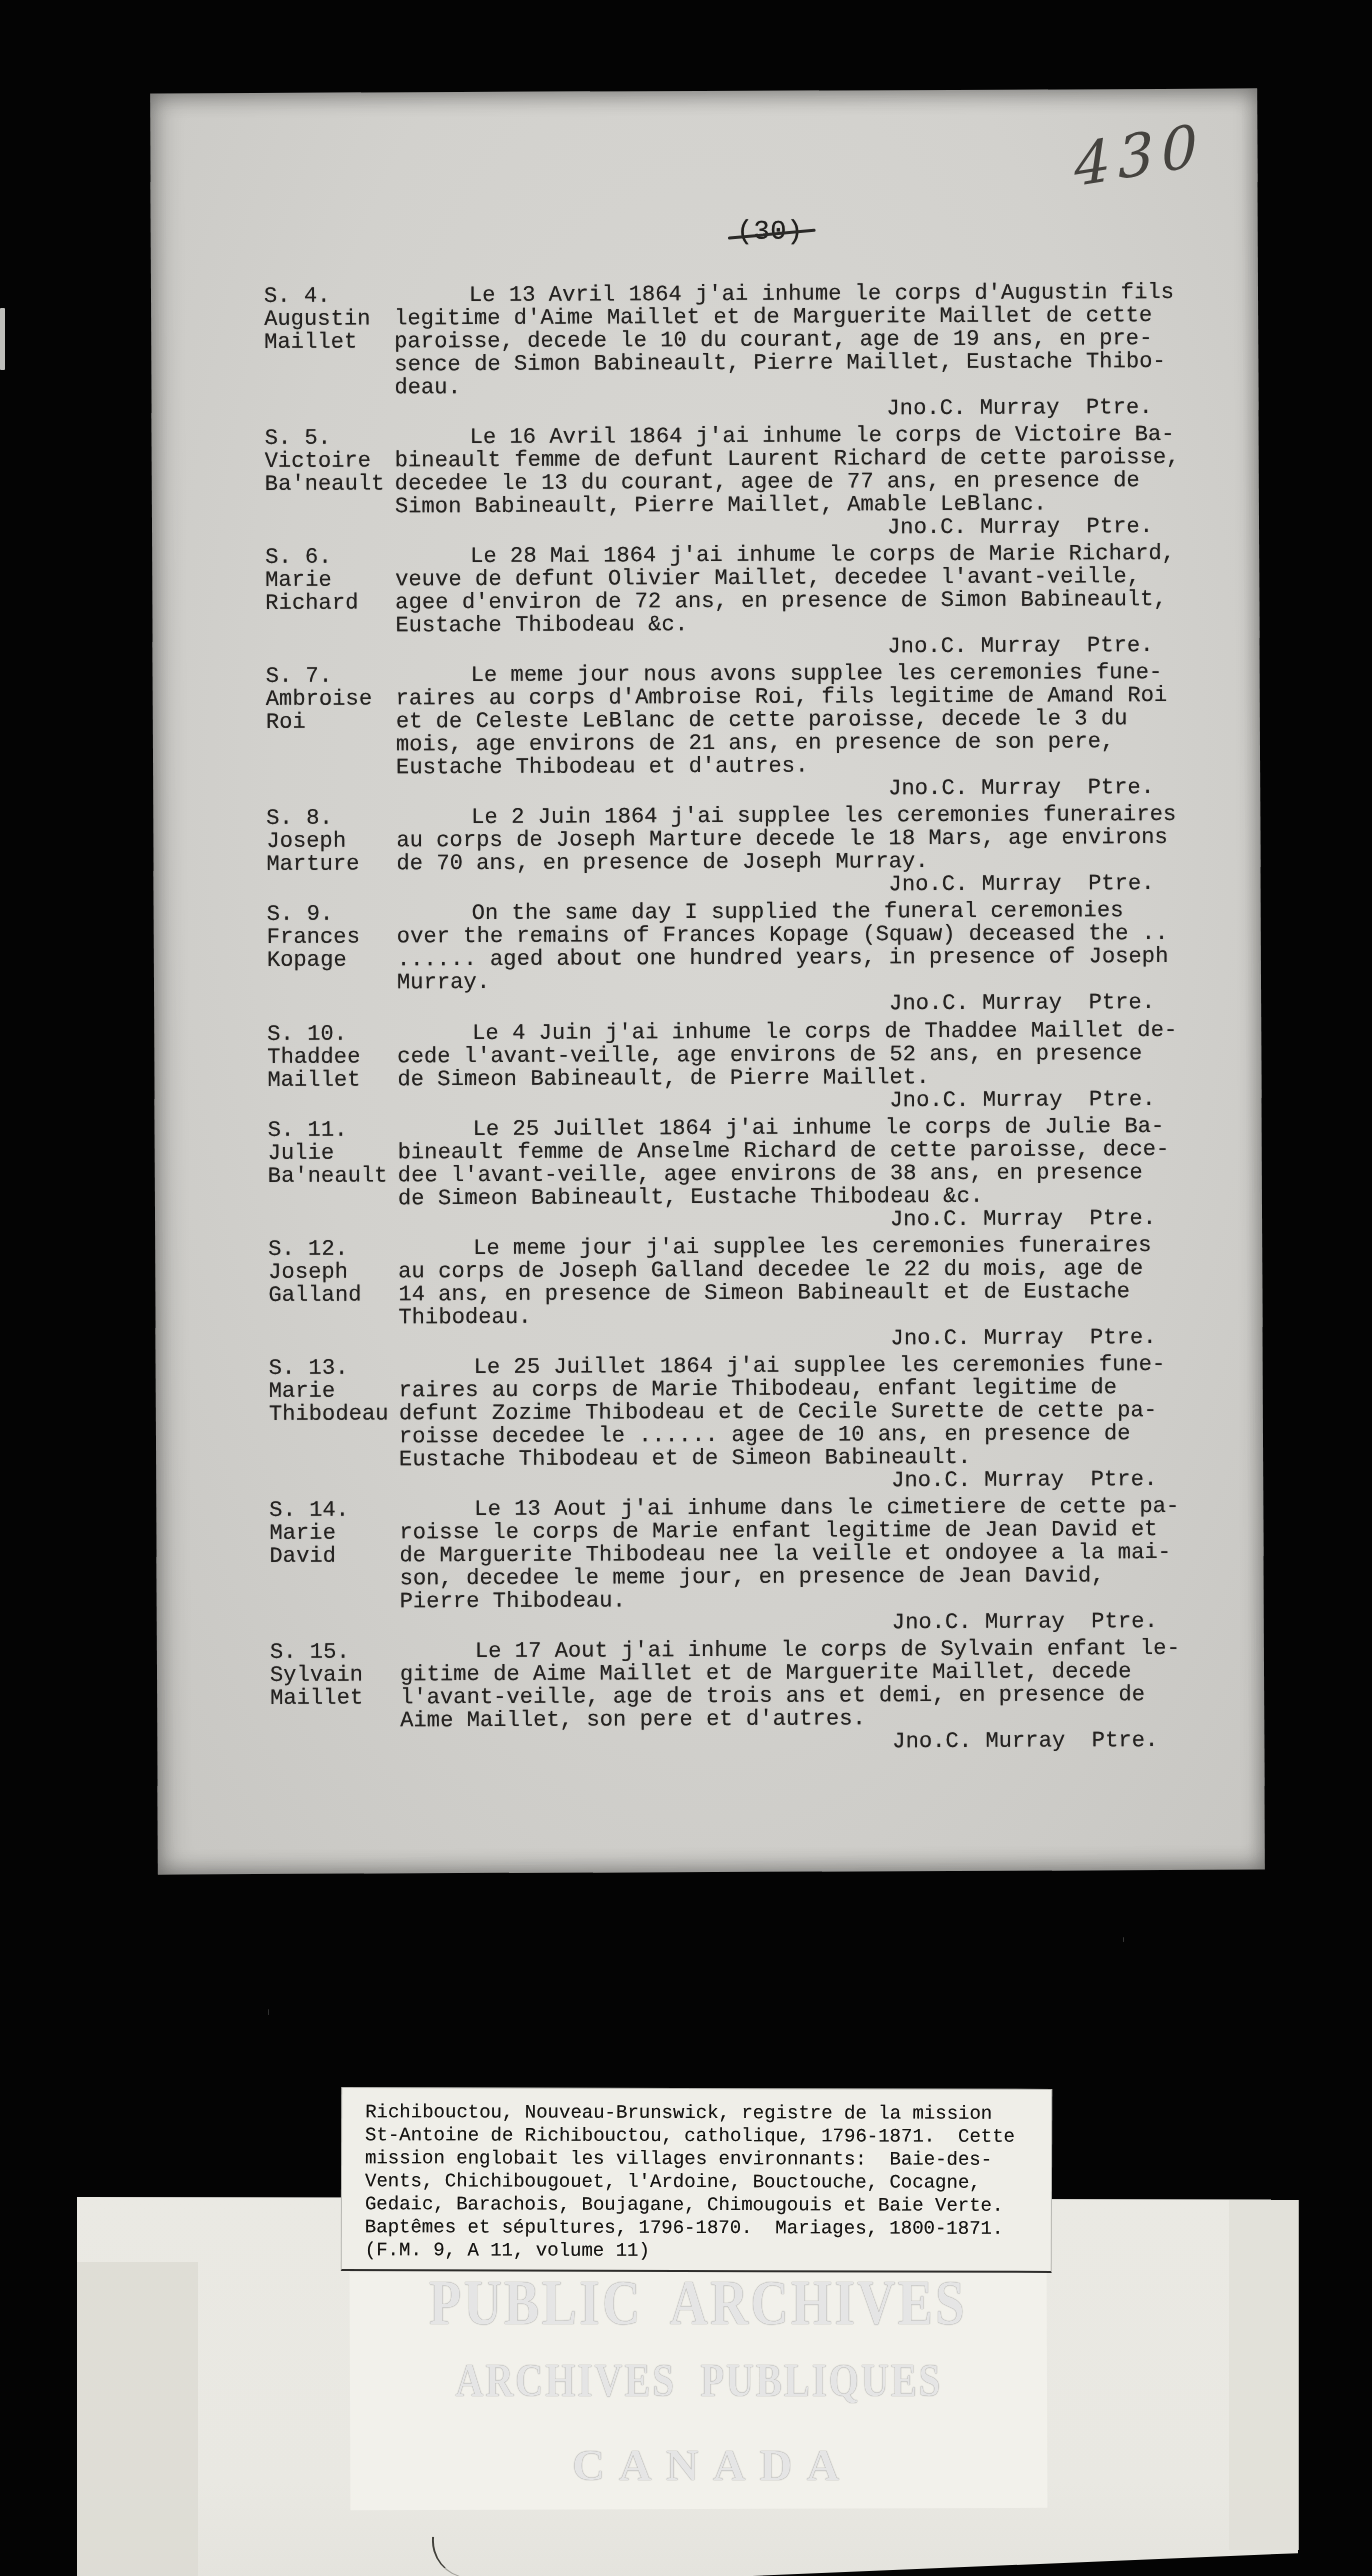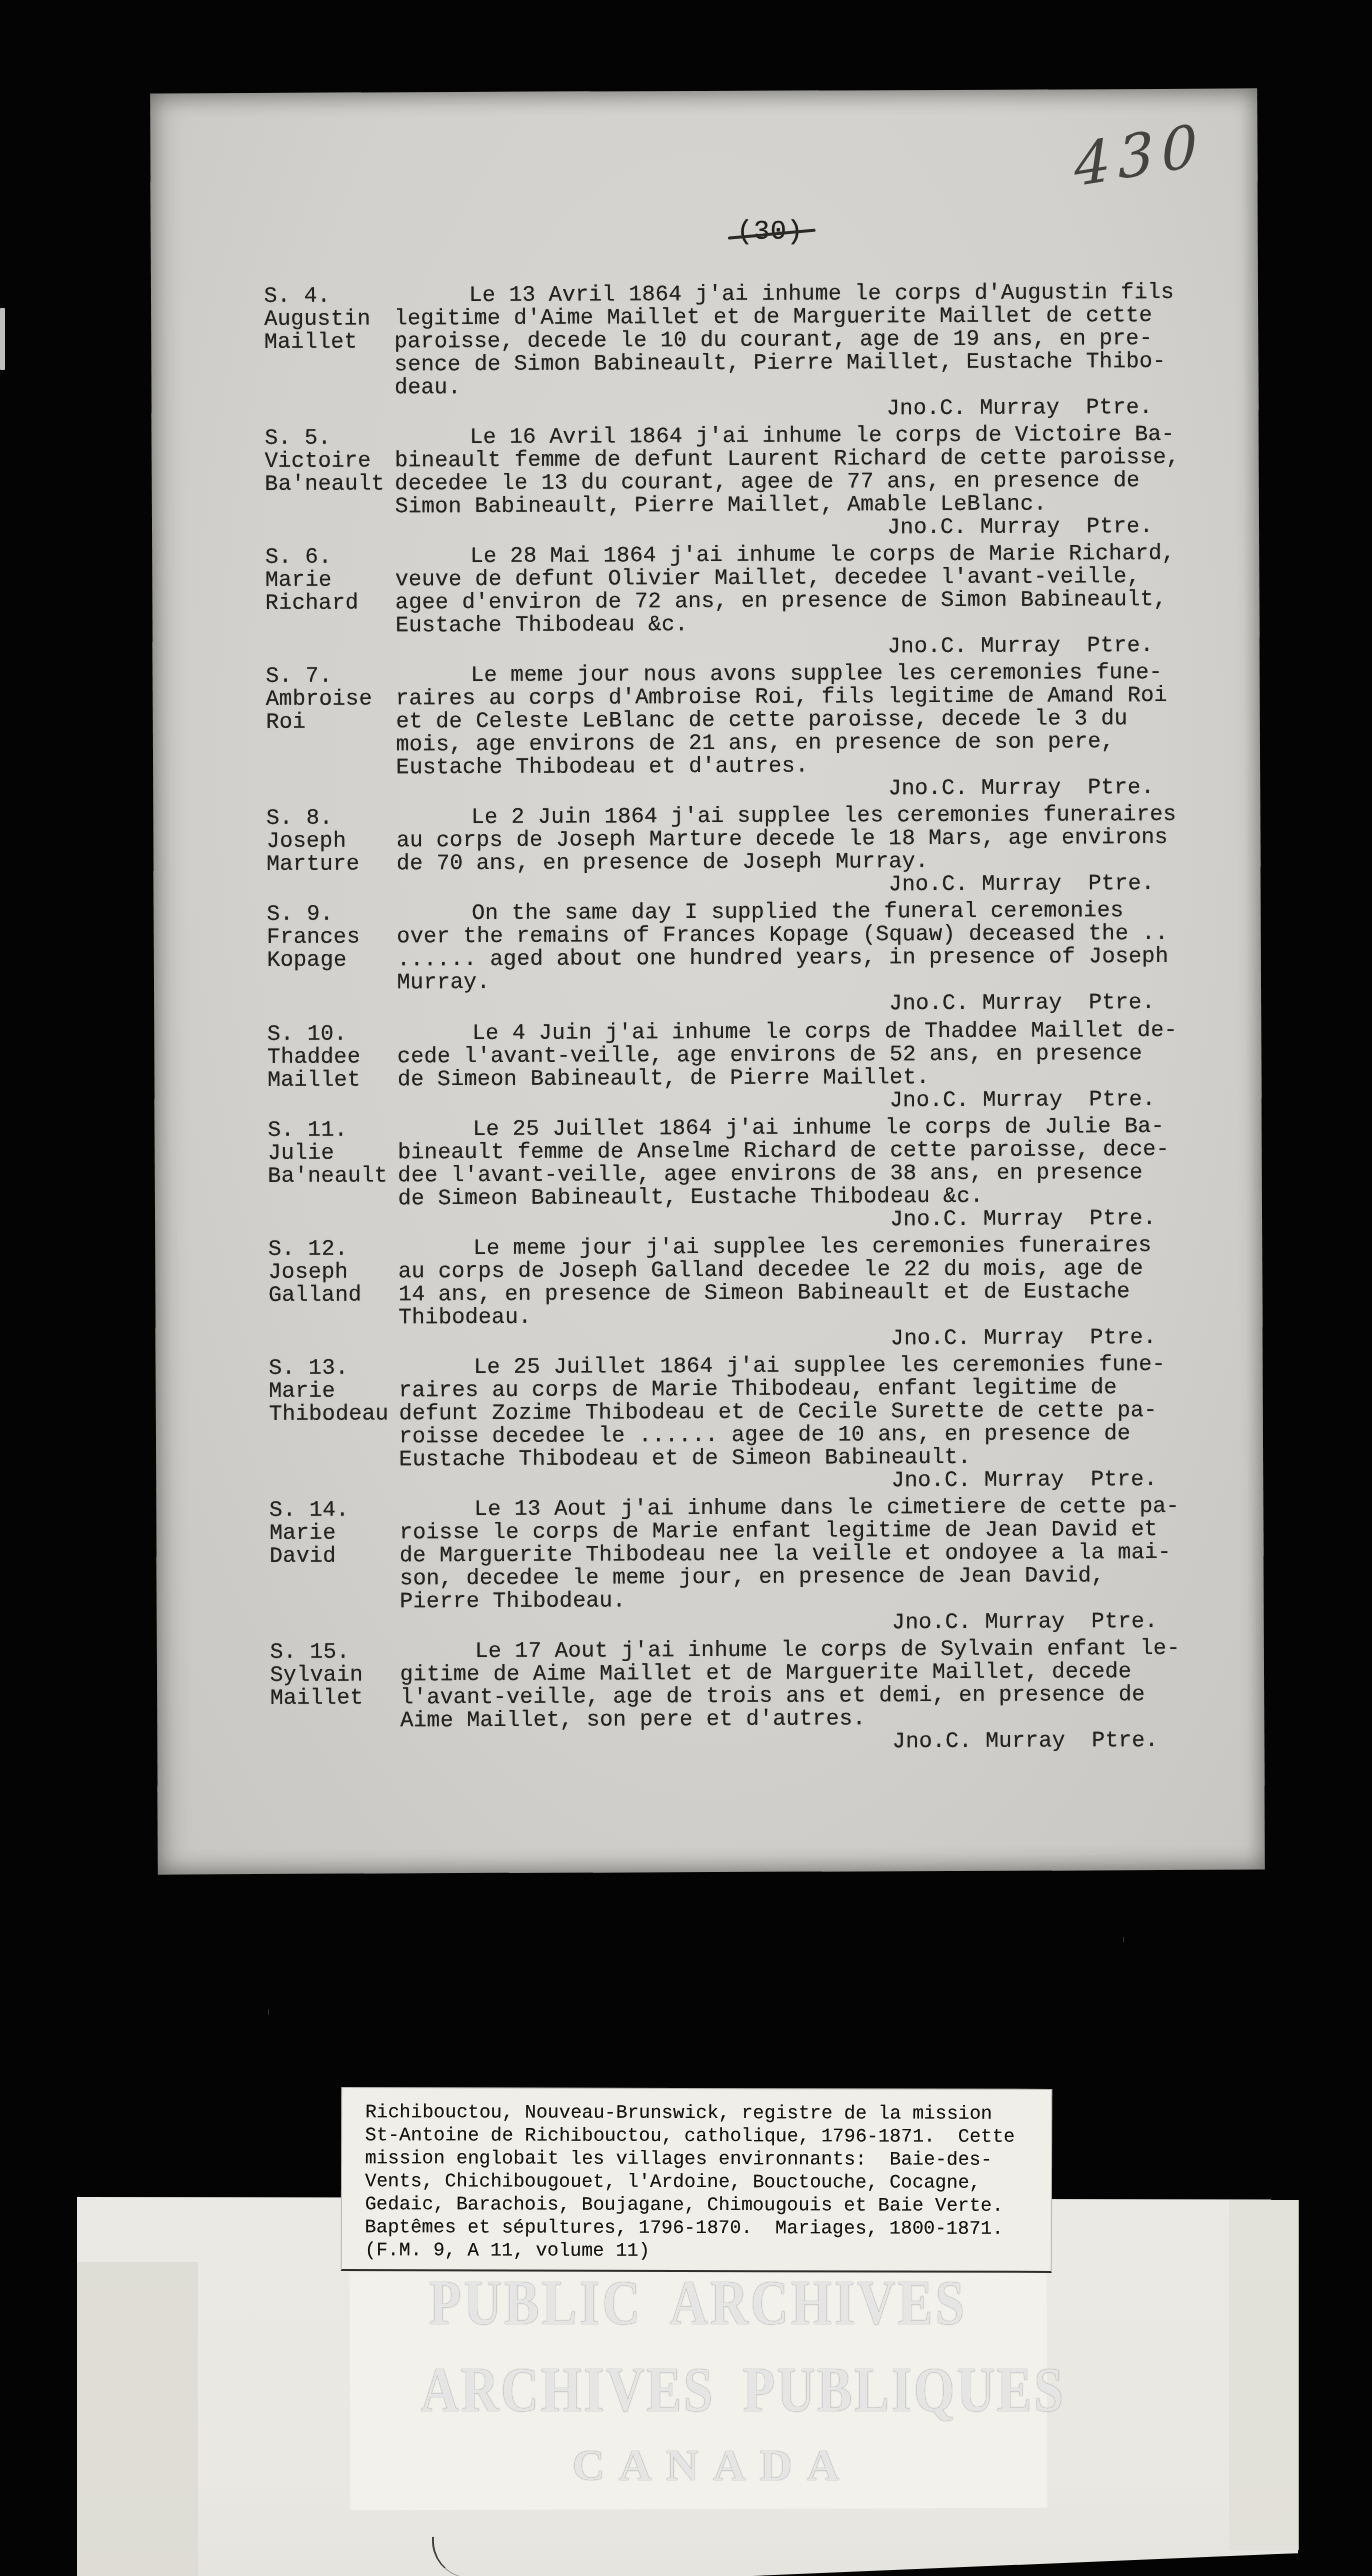--- a/index.html
+++ b/index.html
@@ -38,21 +38,21 @@
   .label{position:absolute;left:341px;top:2088px;width:711px;height:184px;z-index:4;
         background:#efeee8;border:0.5px solid rgba(40,40,38,.28);border-bottom:2.1px solid #2e2d2b;
         transform:rotate(0.15deg);box-sizing:border-box;padding:13.4px 0 0 23px;}
   .label-lines{font-size:19px;line-height:23px;color:#141311;white-space:pre;
         text-shadow:0 0 0.6px rgba(22,22,20,.5);}
   .stamp{position:absolute;left:350px;width:697px;text-align:center;z-index:5;
         font-family:"Liberation Serif","DejaVu Serif",serif;font-weight:bold;color:#e5e5e5;
         text-shadow:0 0 1.1px rgba(12,12,12,.55);white-space:nowrap;}
   .stamp .squeeze{display:inline-block;transform:scaleX(.82);}
   .stamp1{top:2266px;font-size:64px;letter-spacing:3.1px;word-spacing:17.5px;}
-  .stamp2{top:2353px;font-size:64px;letter-spacing:2.6px;word-spacing:15.5px;}
+  .stamp2{top:2353px;font-size:47px;letter-spacing:2.6px;word-spacing:15.5px;}
   .stamp3{top:2439px;font-size:45px;letter-spacing:14.4px;padding-left:14.4px;}
   .scratch{position:absolute;left:430px;top:2539px;width:49px;height:37px;z-index:6;
         border-left:2.6px solid #26251f;border-bottom:1.5px solid rgba(38,37,31,.4);
         border-radius:0 0 0 49px;transform:rotate(6deg);opacity:.85;}
   
   .speck{position:absolute;background:rgba(235,235,230,.55);z-index:7;border-radius:1px;}
   .sp1{left:0;top:308px;width:4.6px;height:62px;background:rgba(225,225,220,.85);}
   .sp6{left:1123px;top:1937px;width:1px;height:5.2px;opacity:.4;}
   .sp7{left:268px;top:2009px;width:1px;height:6.2px;opacity:.35;}
 </style>

